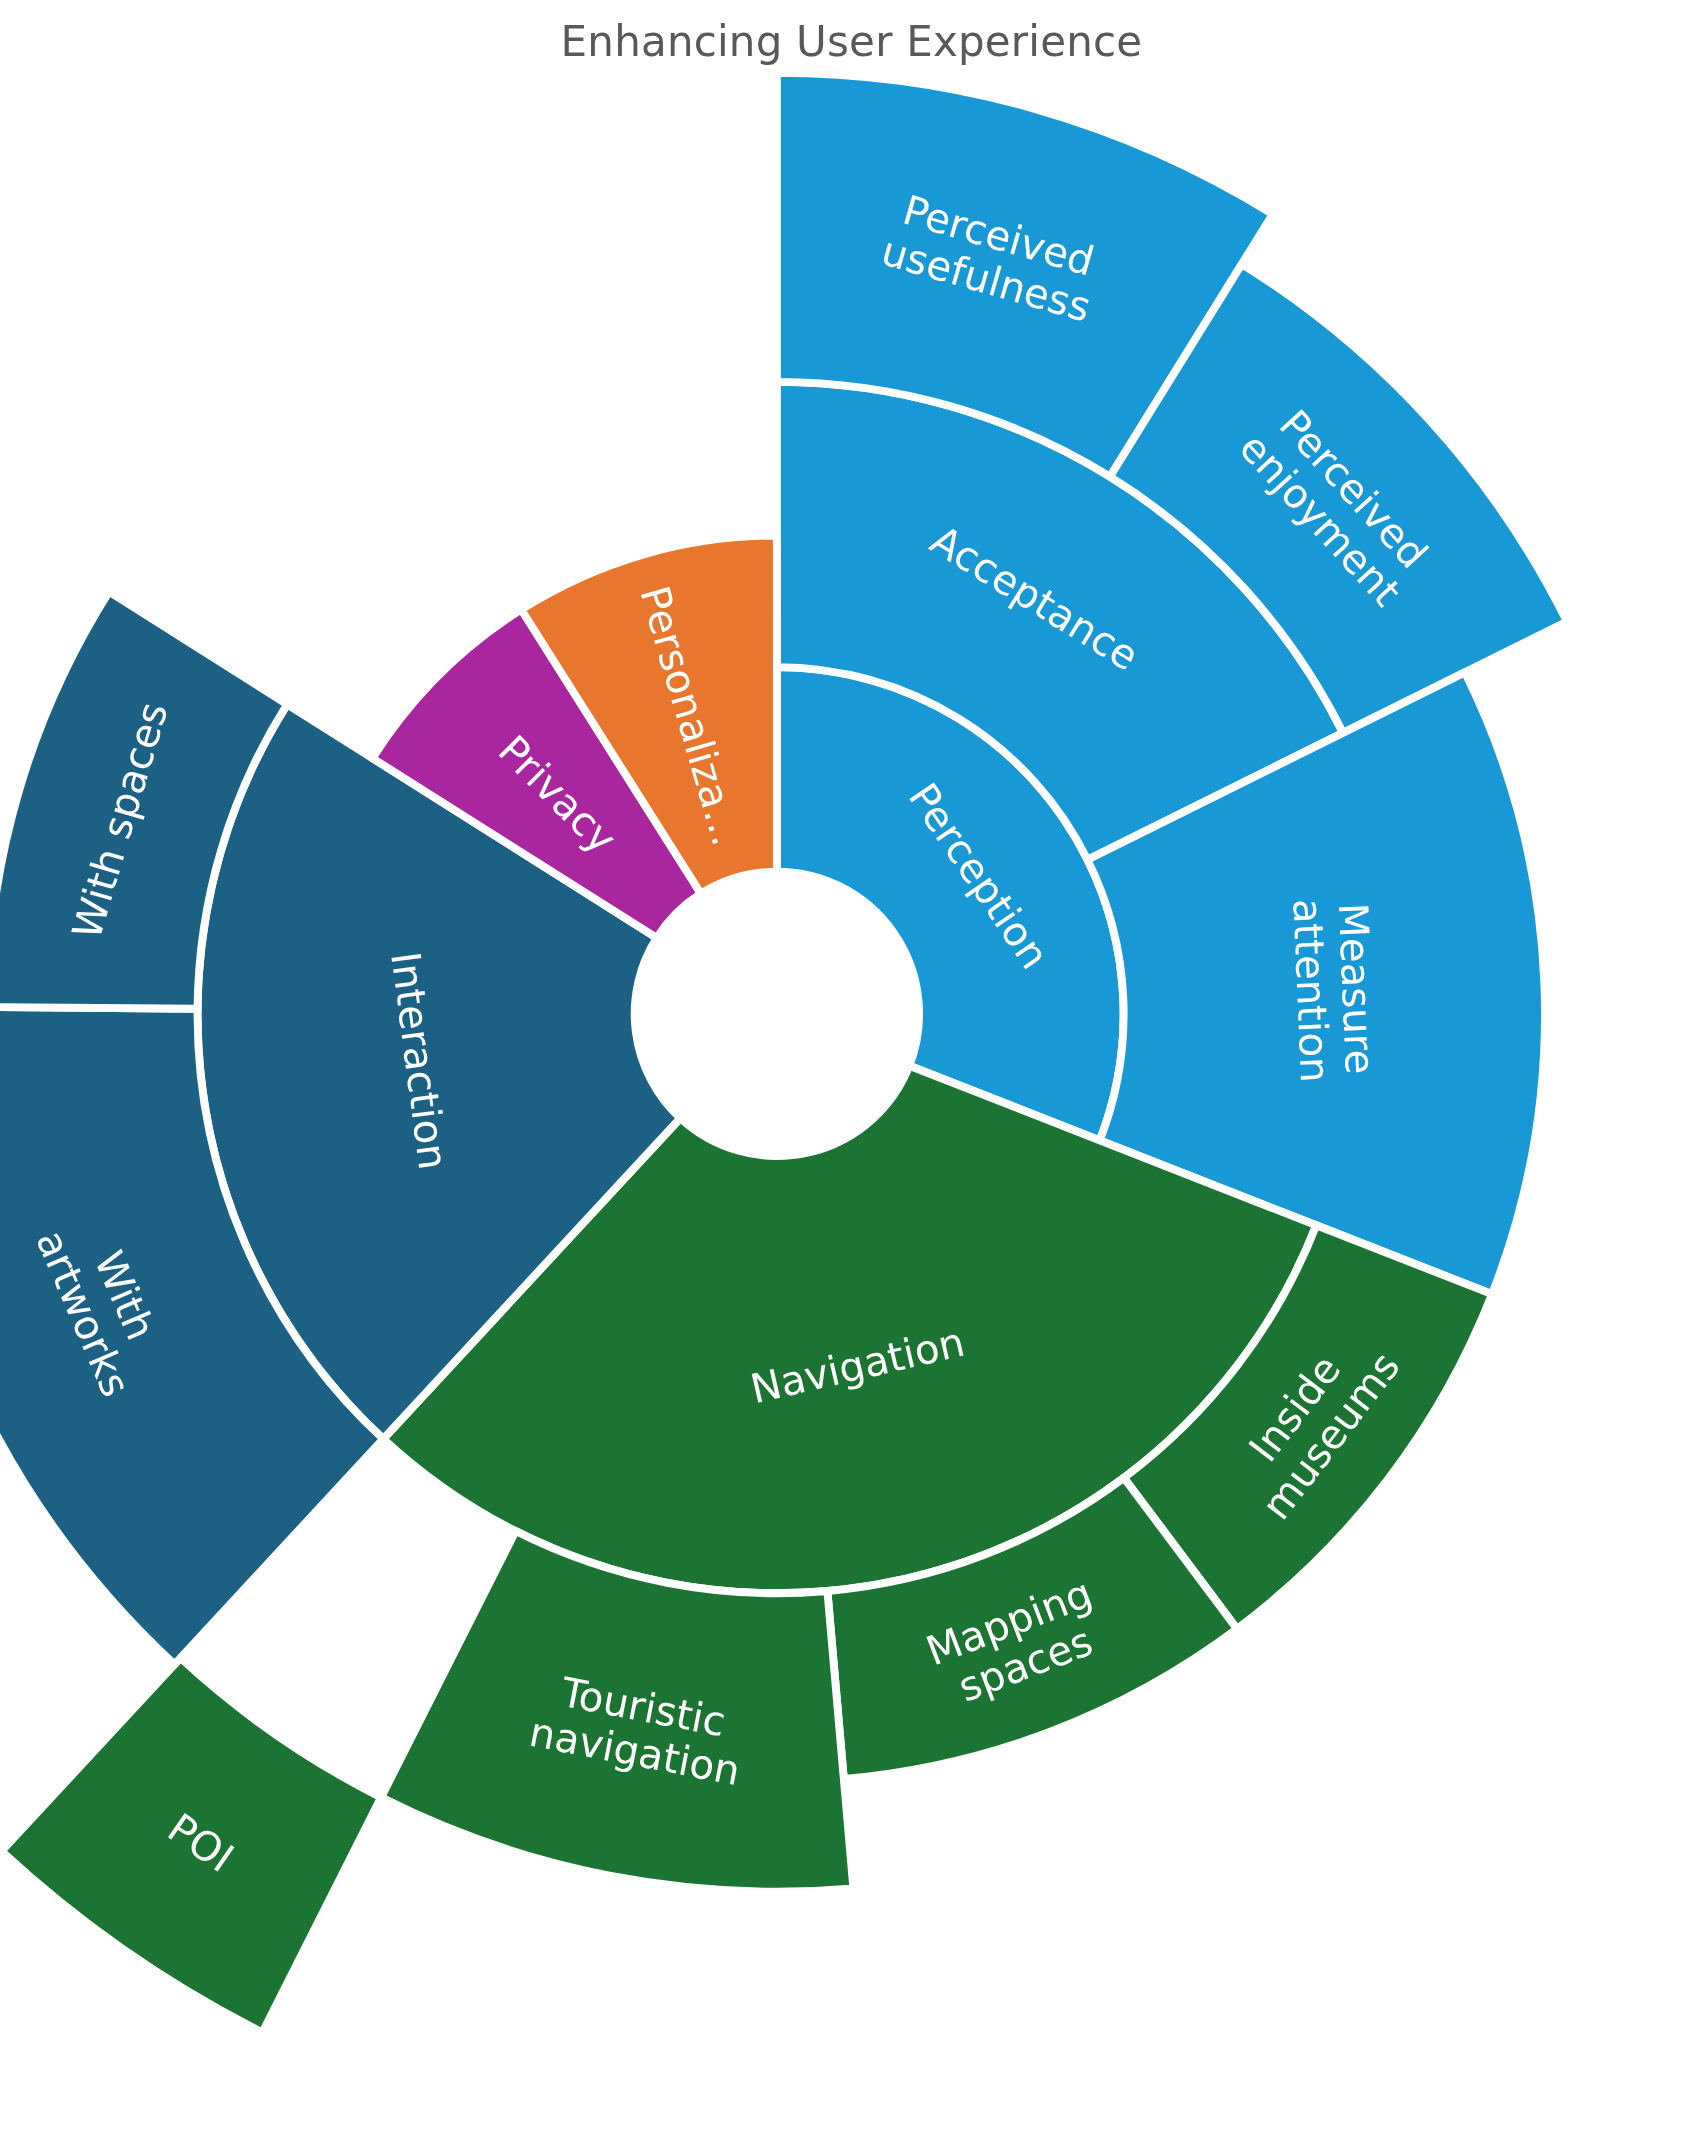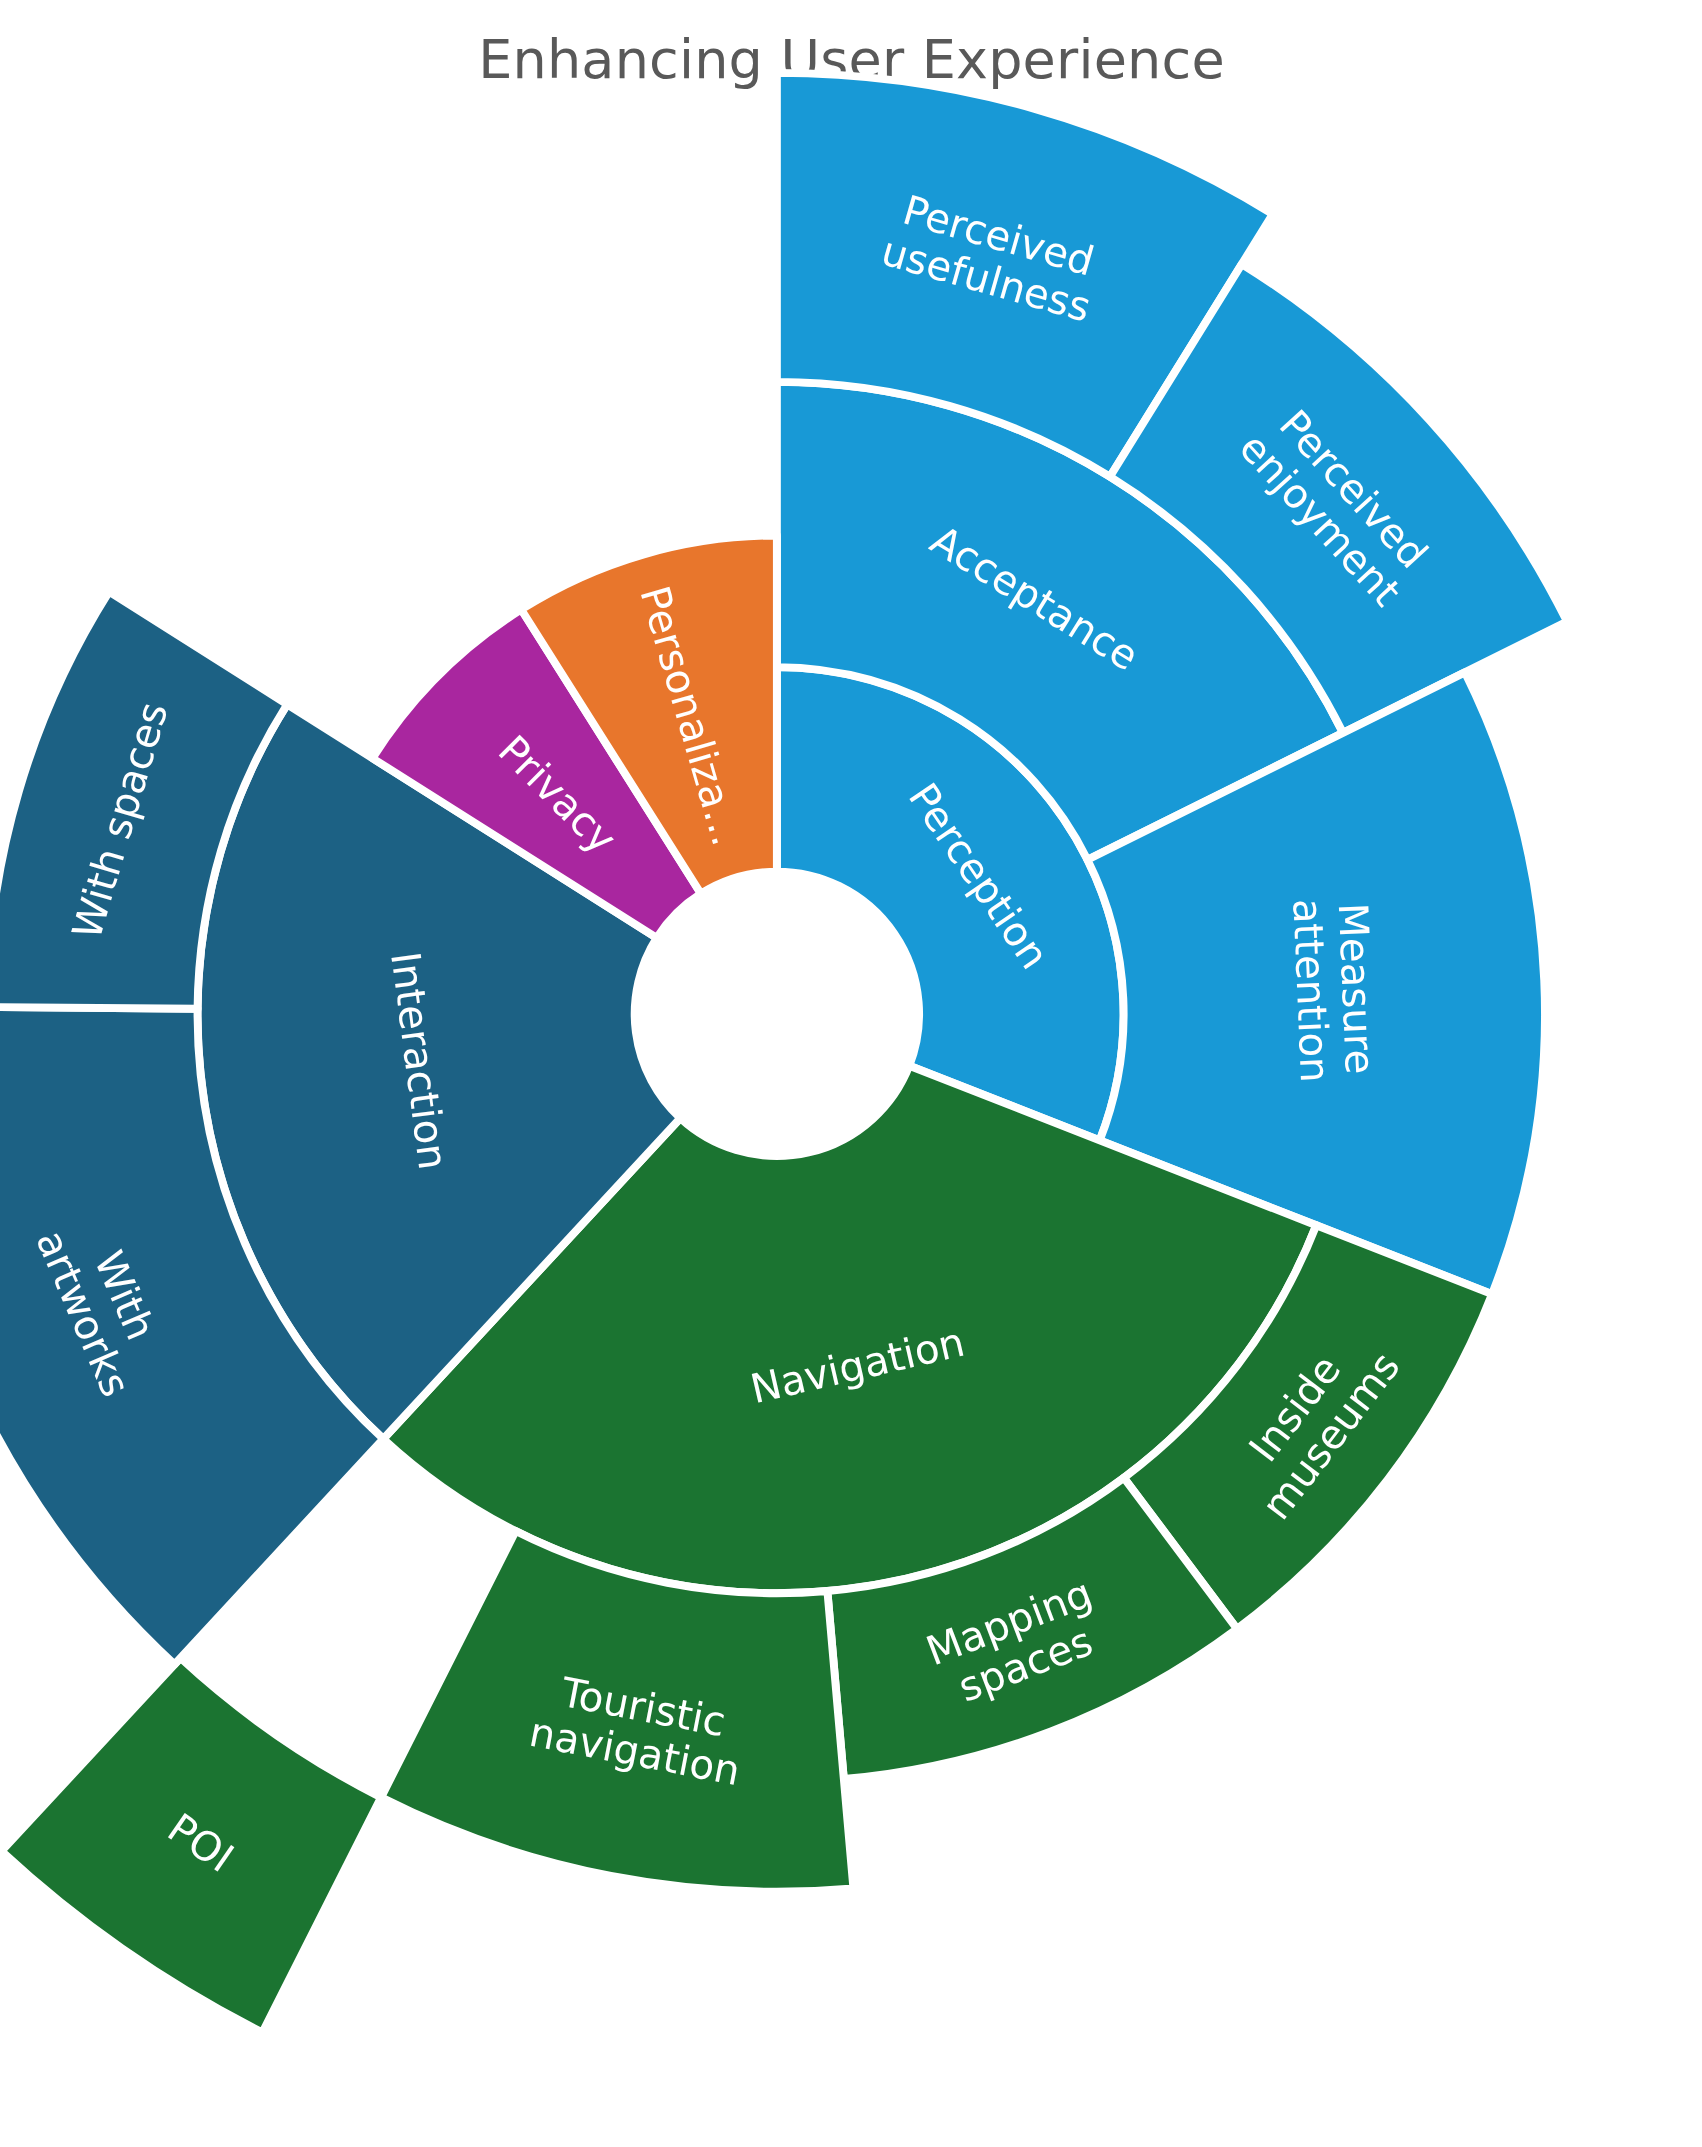--- a/index.html
+++ b/index.html
@@ -16,26 +16,26 @@
     position: relative;
   }
   #chart-root {
     position: absolute;
     inset: 0;
     width: 1703px;
     height: 2148px;
   }
   .chart-title {
     position: absolute;
-    top: 28px;
+    top: 17px;
     left: 0;
     width: 1703px;
     text-align: center;
     font-family: "DejaVu Sans", "Liberation Sans", sans-serif;
-    font-size: 54px;
+    font-size: 42px;
     font-weight: 400;
     color: #595959;
     letter-spacing: 0.2px;
     white-space: nowrap;
   }
   svg.sunburst {
     position: absolute;
     top: 0;
     left: 0;
     width: 1703px;

